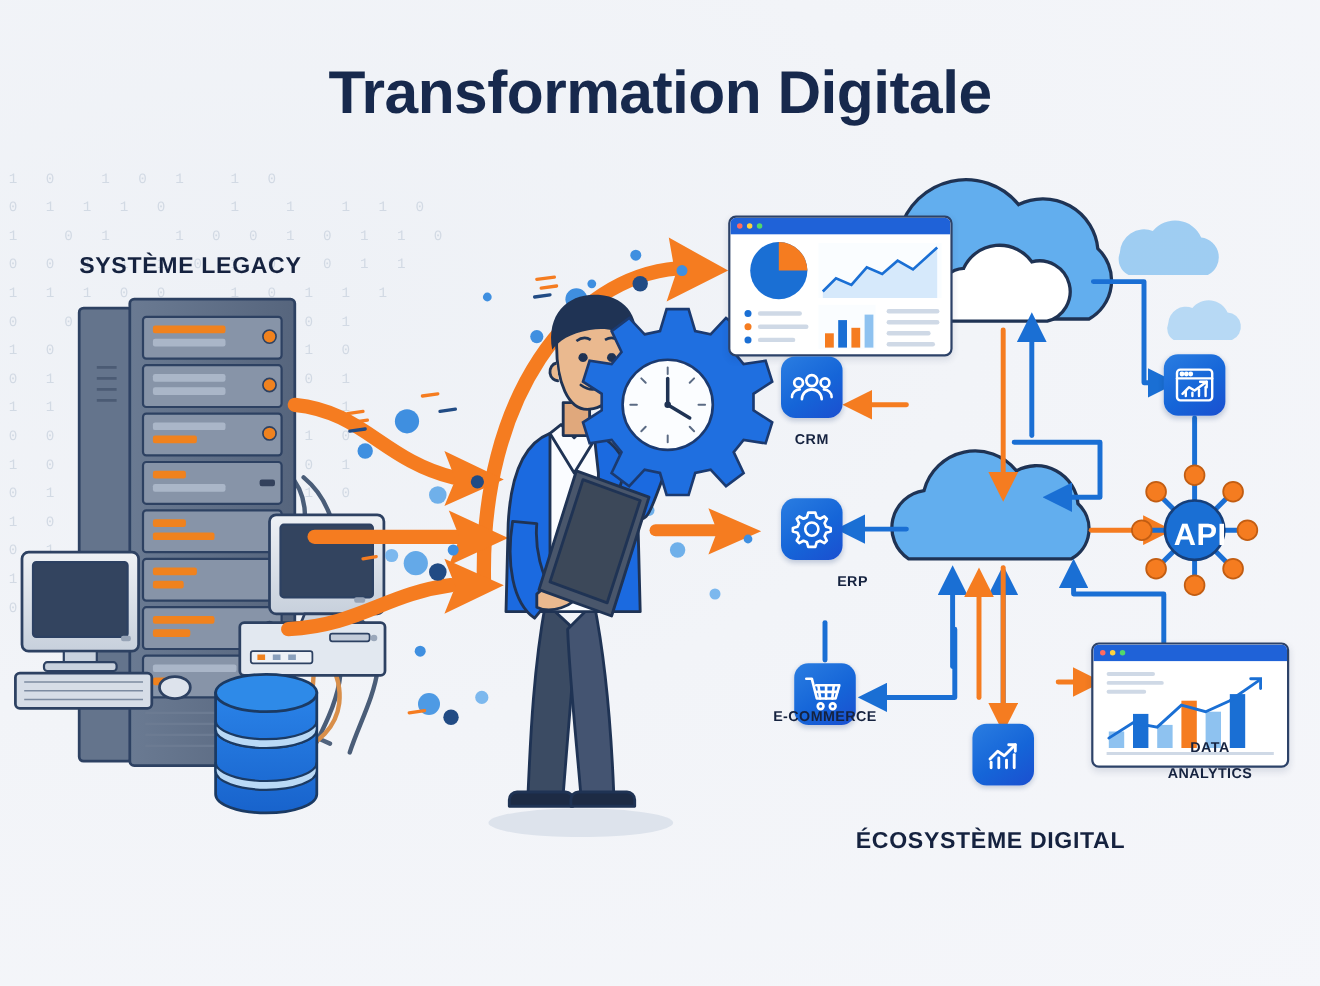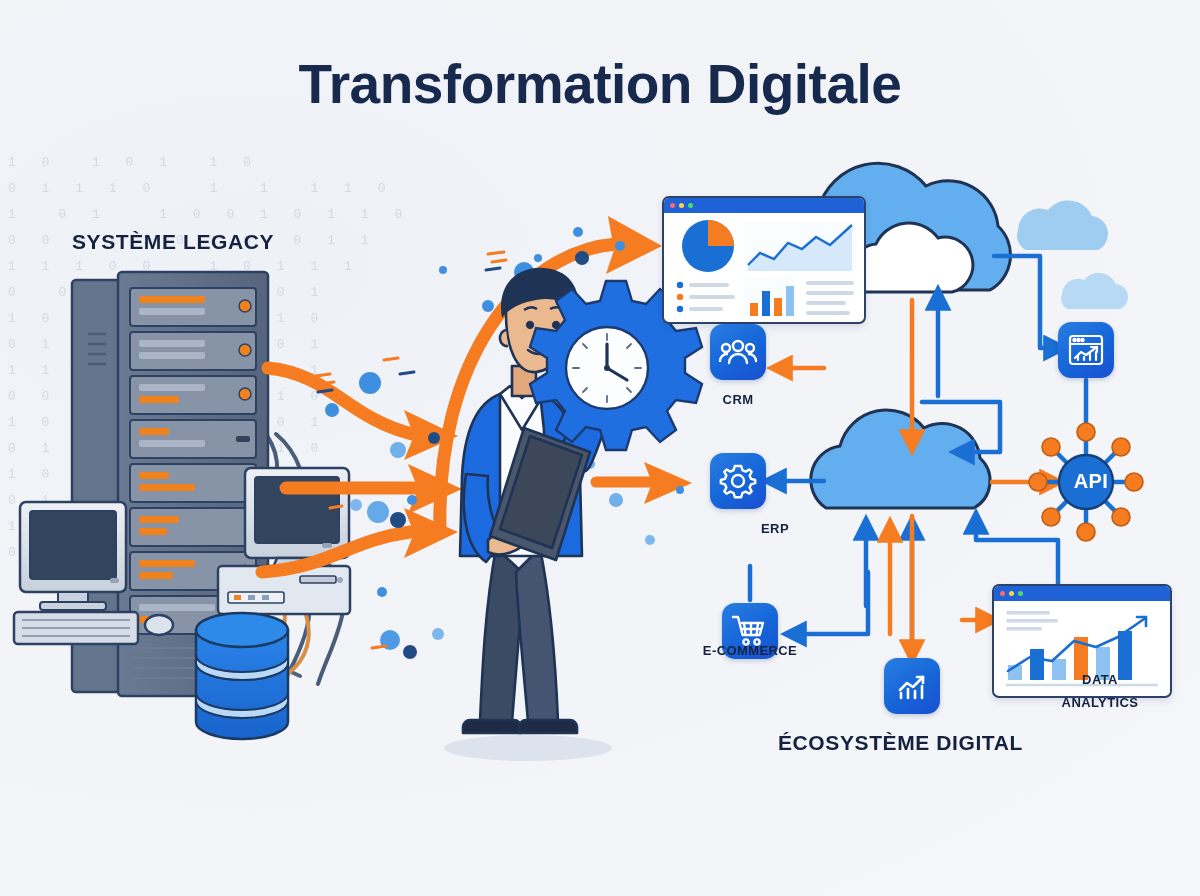--- a/index.html
+++ b/index.html
@@ -21,21 +21,21 @@
     font-size:55px;font-weight:bold;letter-spacing:-0.5px;
     color:#17294d;
   }
   
   .sec-label{
     position:absolute;font-size:21px;font-weight:bold;letter-spacing:0.6px;
     color:#15223f;white-space:nowrap;
   }
   #label-legacy{left:72px;top:230px;text-align:center;}
   #label-donnees{left:85px;top:753px;}
-  #label-ecosysteme{left:778px;top:731px;}
+  #label-ecosysteme{left:778px;top:753px;}
 
   
   .binary{
     position:absolute;left:8px;top:150px;width:250px;height:430px;
     color:#c9d2de;font-family:"Liberation Mono", monospace;font-size:13px;
     line-height:26px;letter-spacing:9px;opacity:.75;
     white-space:pre;pointer-events:none;user-select:none;
   }
   
   .layer{position:absolute;left:0;top:0;width:1200px;height:896px;}
@@ -586,18 +586,18 @@
       <line x1="23" y1="32" x2="23" y2="25"></line>
       <line x1="30" y1="32" x2="30" y2="20"></line>
     </svg>
   </div>
 
   <div class="tile-cap two" id="cap-dataan">
     <div>DATA</div>
     <div>ANALYTICS</div>
   </div>
 
-  <div class="tile-cap" id="cap-api" style="color:#ffffff;top:470px;font-size:20px;">API</div>
+  <div class="tile-cap" id="cap-api" style="color:#ffffff;top:470px;font-size:28px;">API</div>
 
   <div class="sec-label" id="label-legacy">SYSTÈME LEGACY</div>
   <div class="sec-label" id="label-ecosysteme">ÉCOSYSTÈME DIGITAL</div>
 
 </div>
 
 </body></html>

